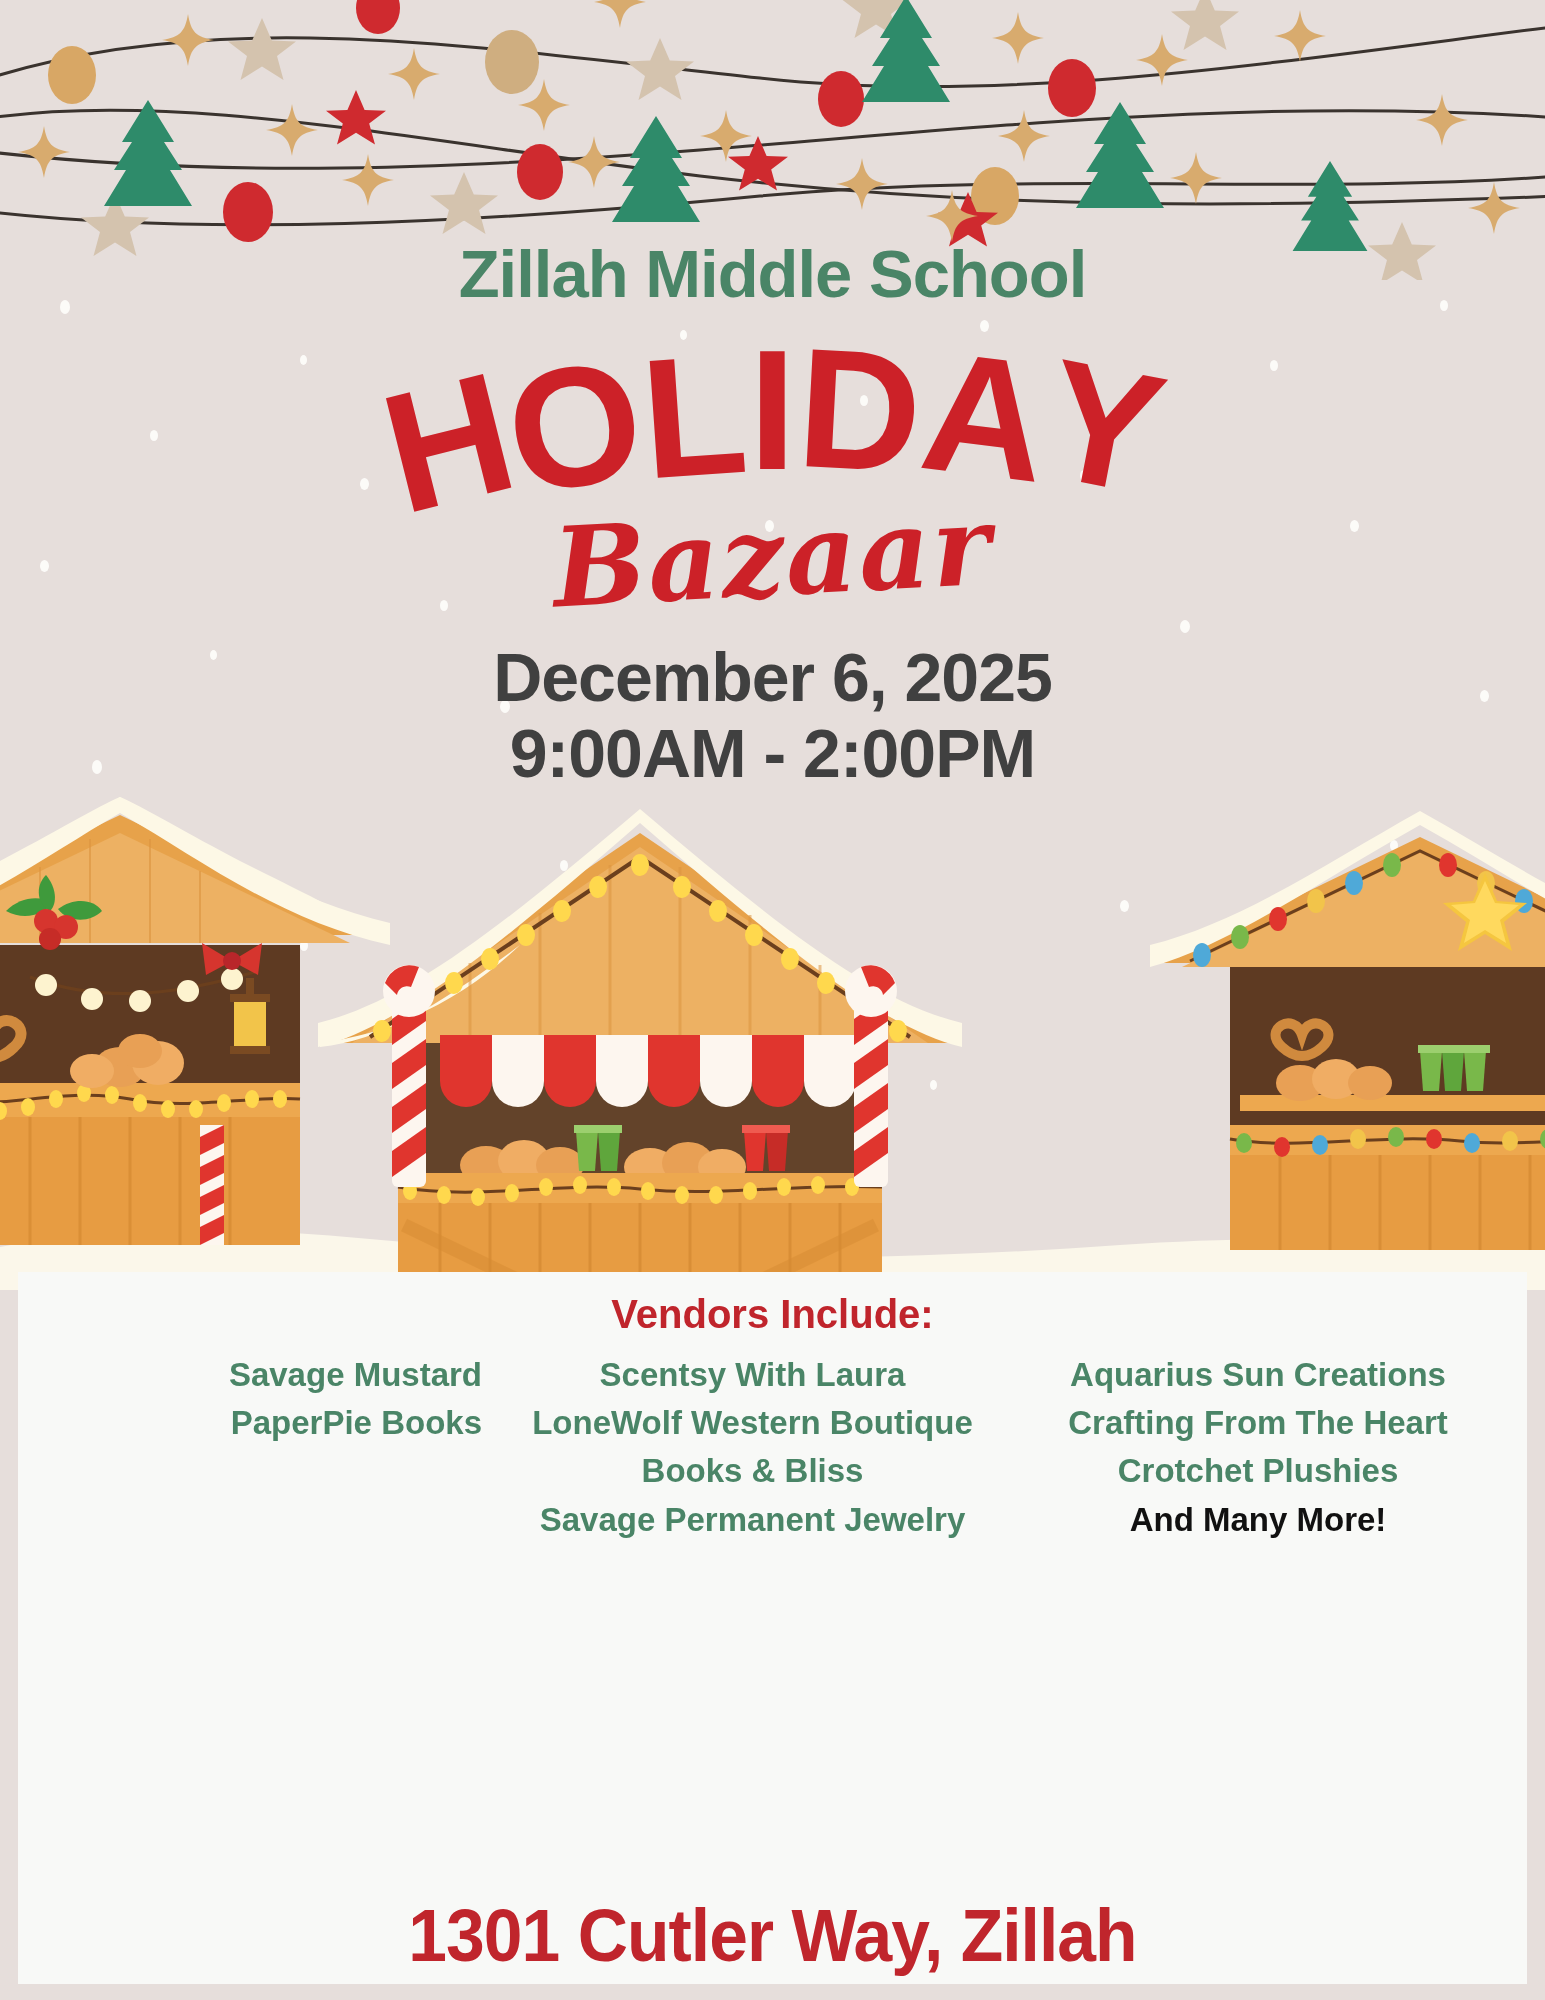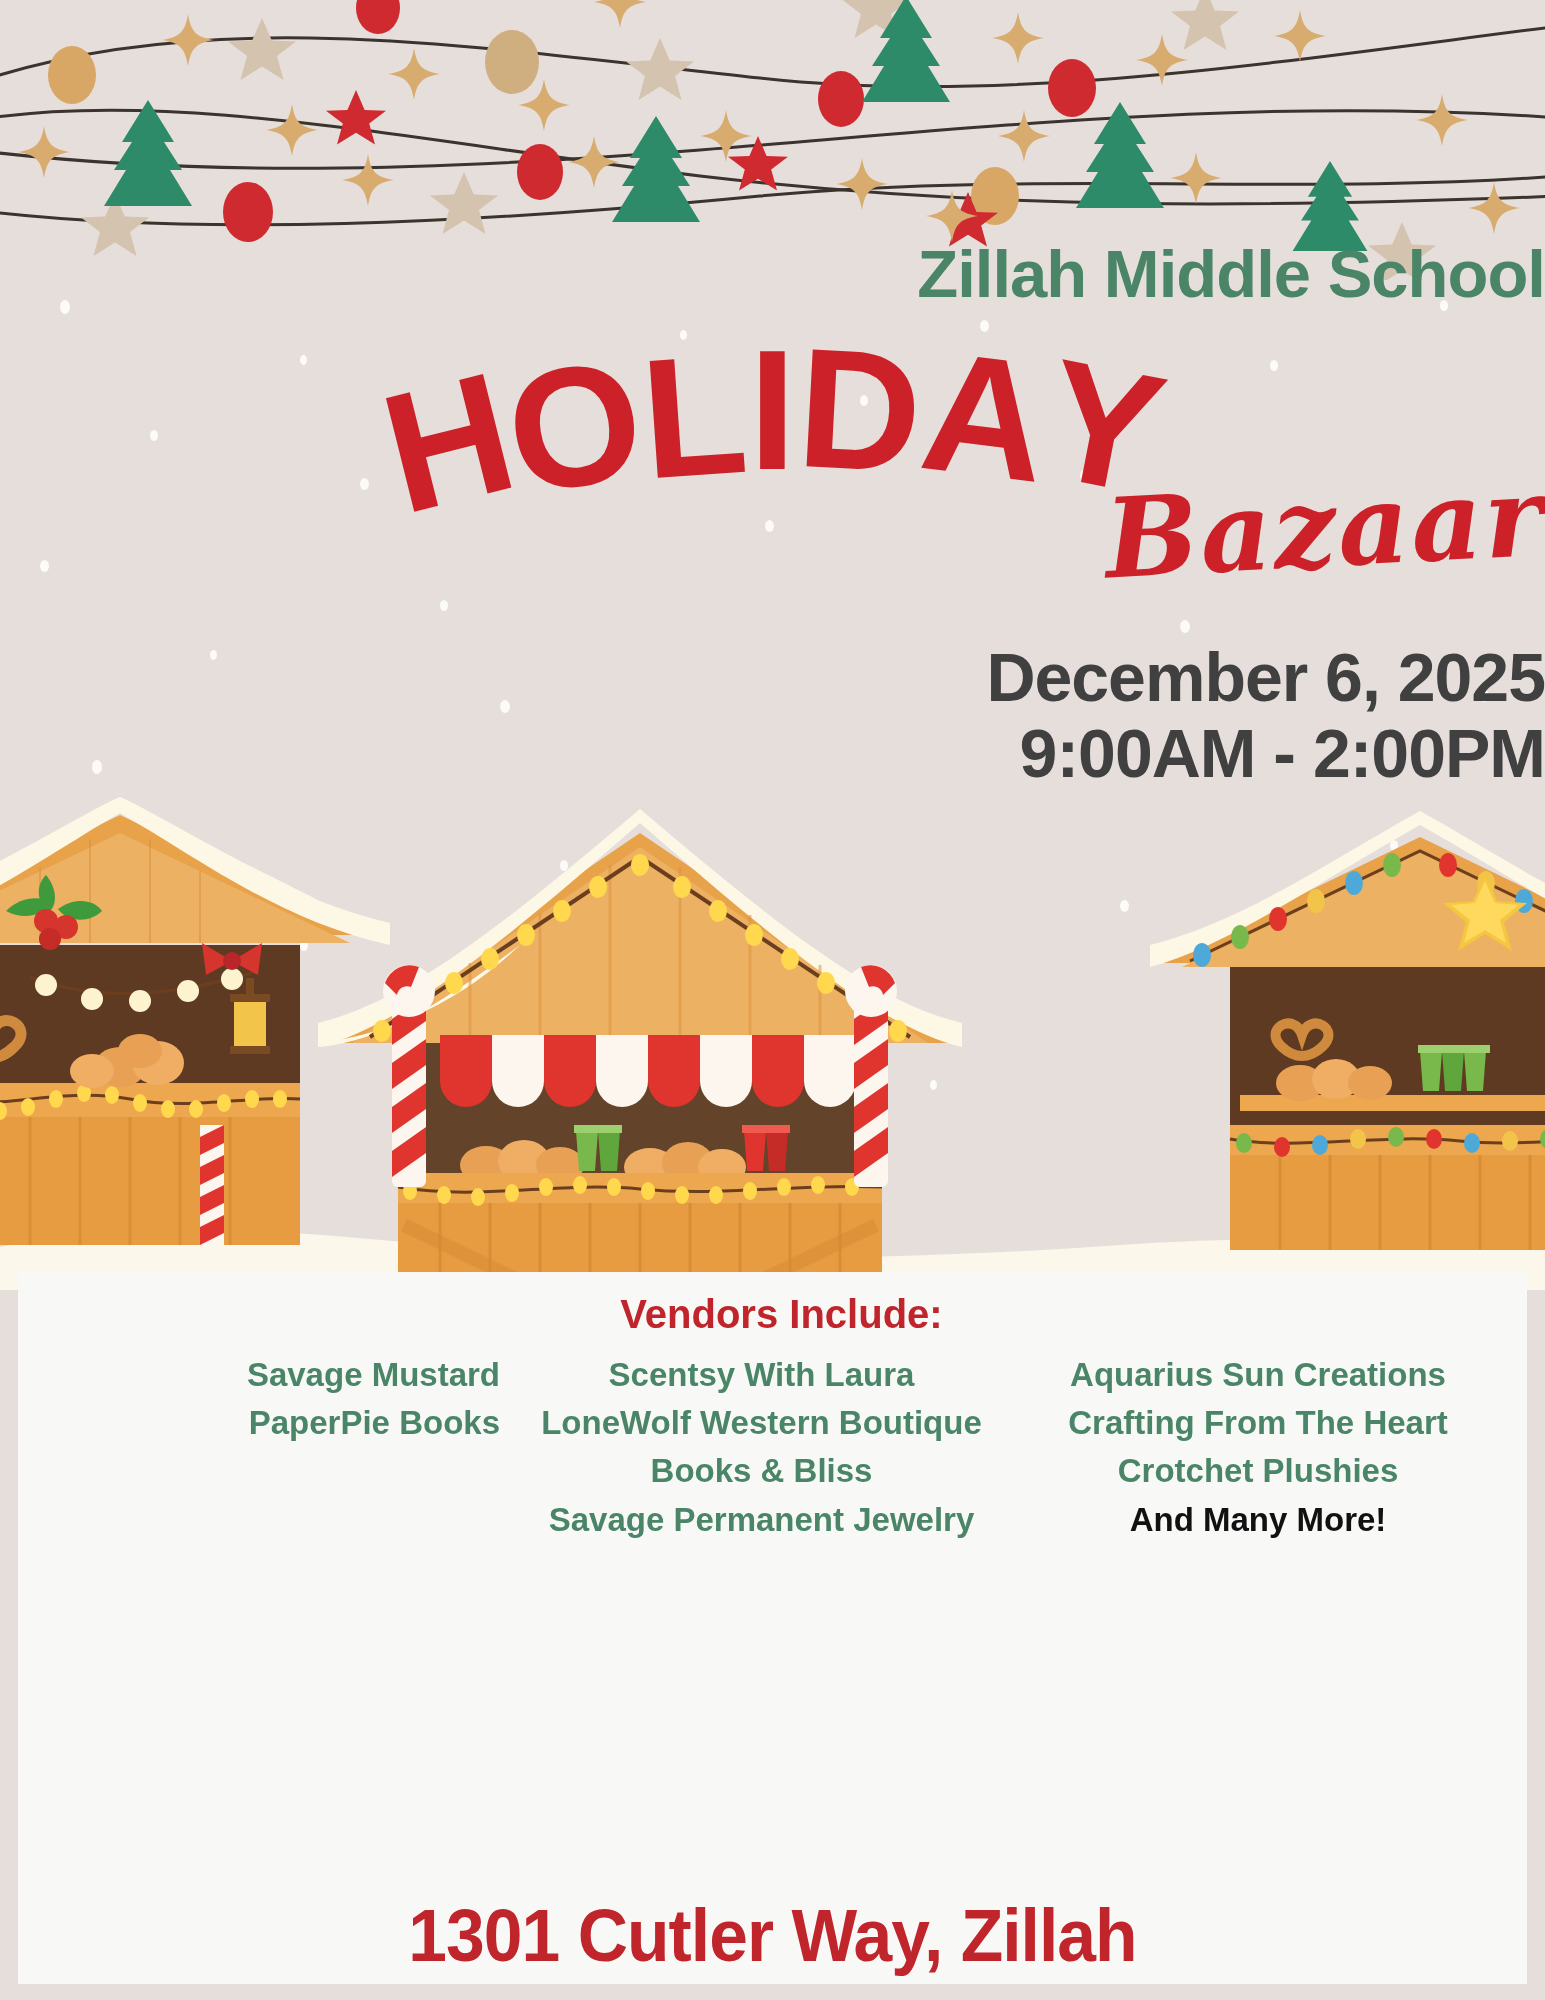--- a/index.html
+++ b/index.html
@@ -18,21 +18,21 @@
   }
 
   
   .garland { position:absolute; left:0; top:0; width:1545px; height:280px; }
 
   
   .snow { position:absolute; left:0; top:0; width:1545px; height:1290px; pointer-events:none; }
   .flake { position:absolute; background:#fdfcfa; border-radius:50%; opacity:.95; }
 
   
-  .head { position:absolute; left:0; top:240px; width:1545px; text-align:right; }
+  .head { position:absolute; left:0; top:240px; width:1545px; text-align:center; }
 
   .school {
     font-size:67px; font-weight:700; letter-spacing:-1px;
     color:#4a8567; line-height:1.0;
   }
 
   .holiday-wrap {
     position:relative; height:215px; margin-top:28px;
     display:flex; justify-content:center; align-items:flex-start;
   }
@@ -67,21 +67,20 @@
   }
 
   
   .stalls { position:absolute; left:0; top:795px; width:1545px; height:495px; }
 
   
   .panel {
     position:absolute; left:18px; top:1272px;
     width:1509px; height:712px;
     background:#f8f9f7;
-    padding-left:18px;
   }
   .vendors-title {
     text-align:center; margin-top:20px;
     font-size:40px; font-weight:700; color:#c0252c;
   }
   .cols {
     display:flex; justify-content:space-between;
     padding:14px 34px 0 34px;
   }
   .col { flex:0 0 auto; }

